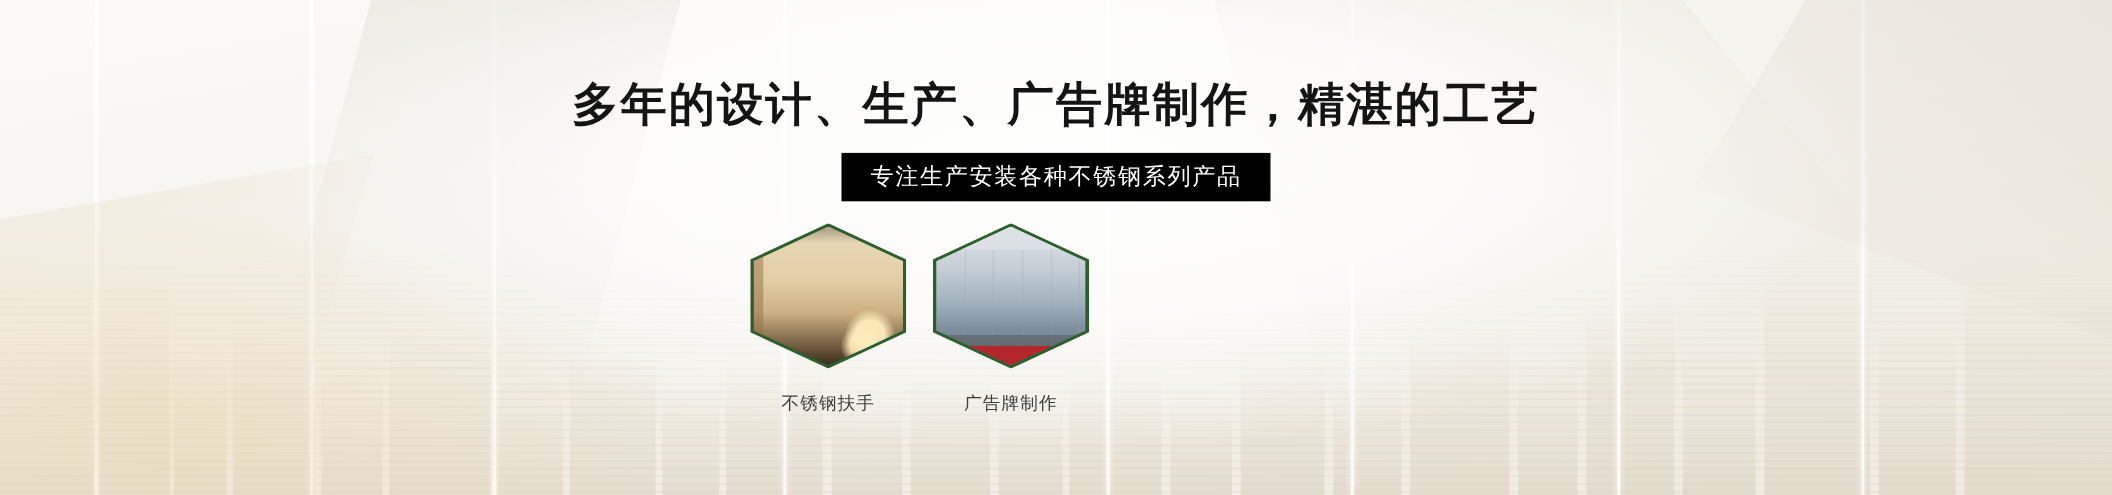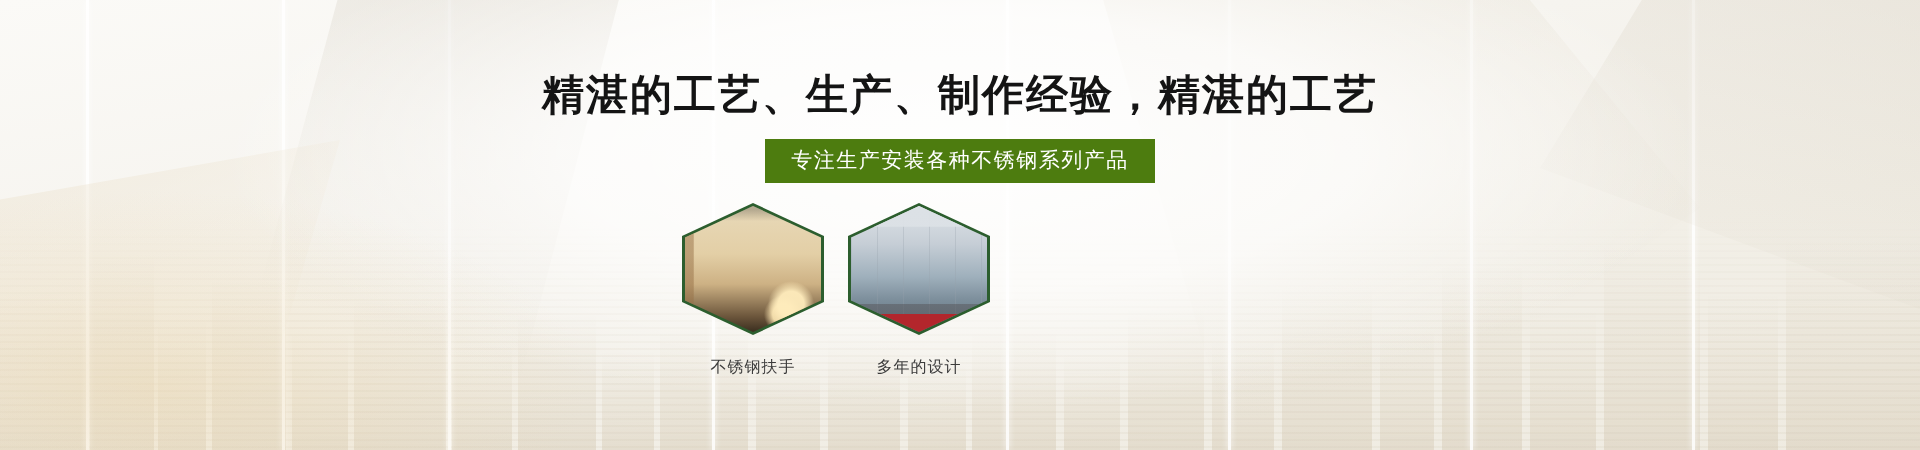--- a/index.html
+++ b/index.html
@@ -87,21 +87,21 @@
     position:absolute; left:0; top:74px; width:1920px;
     text-align:center;
     font-size:42px; font-weight:bold; color:#141414;
     letter-spacing:2px; line-height:1;
     white-space:nowrap;
   }
 
   .badge-wrap { position:absolute; left:0; top:139px; width:1920px; text-align:center; }
   .badge {
     display:inline-block;
-    background:#4d7c0f;
+    background:#000000;
     color:#ffffff;
     font-size:21px; letter-spacing:1.5px;
     padding:7px 26px 9px 26px;
     white-space:nowrap;
   }
 
   .cards {
     position:absolute; left:0; top:203px; width:1672px;
     display:flex; justify-content:center; align-items:flex-start;
     gap:22px;
@@ -213,21 +213,21 @@
     <div class="pane pane-b"></div>
     <div class="pane pane-c"></div>
     <div class="pane pane-d"></div>
   </div>
 
   <div class="bg-layer bg-glow"></div>
   <div class="bg-layer bg-warm"></div>
 
   <div class="content">
 
-    <div class="headline">精湛的工艺、生产、制作经验，精湛的工艺</div>
+    <div class="headline">多年的设计、生产、广告牌制作，精湛的工艺</div>
 
     <div class="badge-wrap">
       <span class="badge">专注生产安装各种不锈钢系列产品</span>
     </div>
 
     <div class="cards">
 
       <div class="card">
         <div class="hexwrap">
           <div class="hex-border"></div>
@@ -235,19 +235,19 @@
         </div>
         <div class="caption">不锈钢扶手</div>
       </div>
 
 
       <div class="card">
         <div class="hexwrap">
           <div class="hex-border"></div>
           <div class="hex-img img-door"></div>
         </div>
-        <div class="caption">多年的设计</div>
+        <div class="caption">广告牌制作</div>
       </div>
 
 
     </div>
   </div>
 </div>
 
 </body></html>

